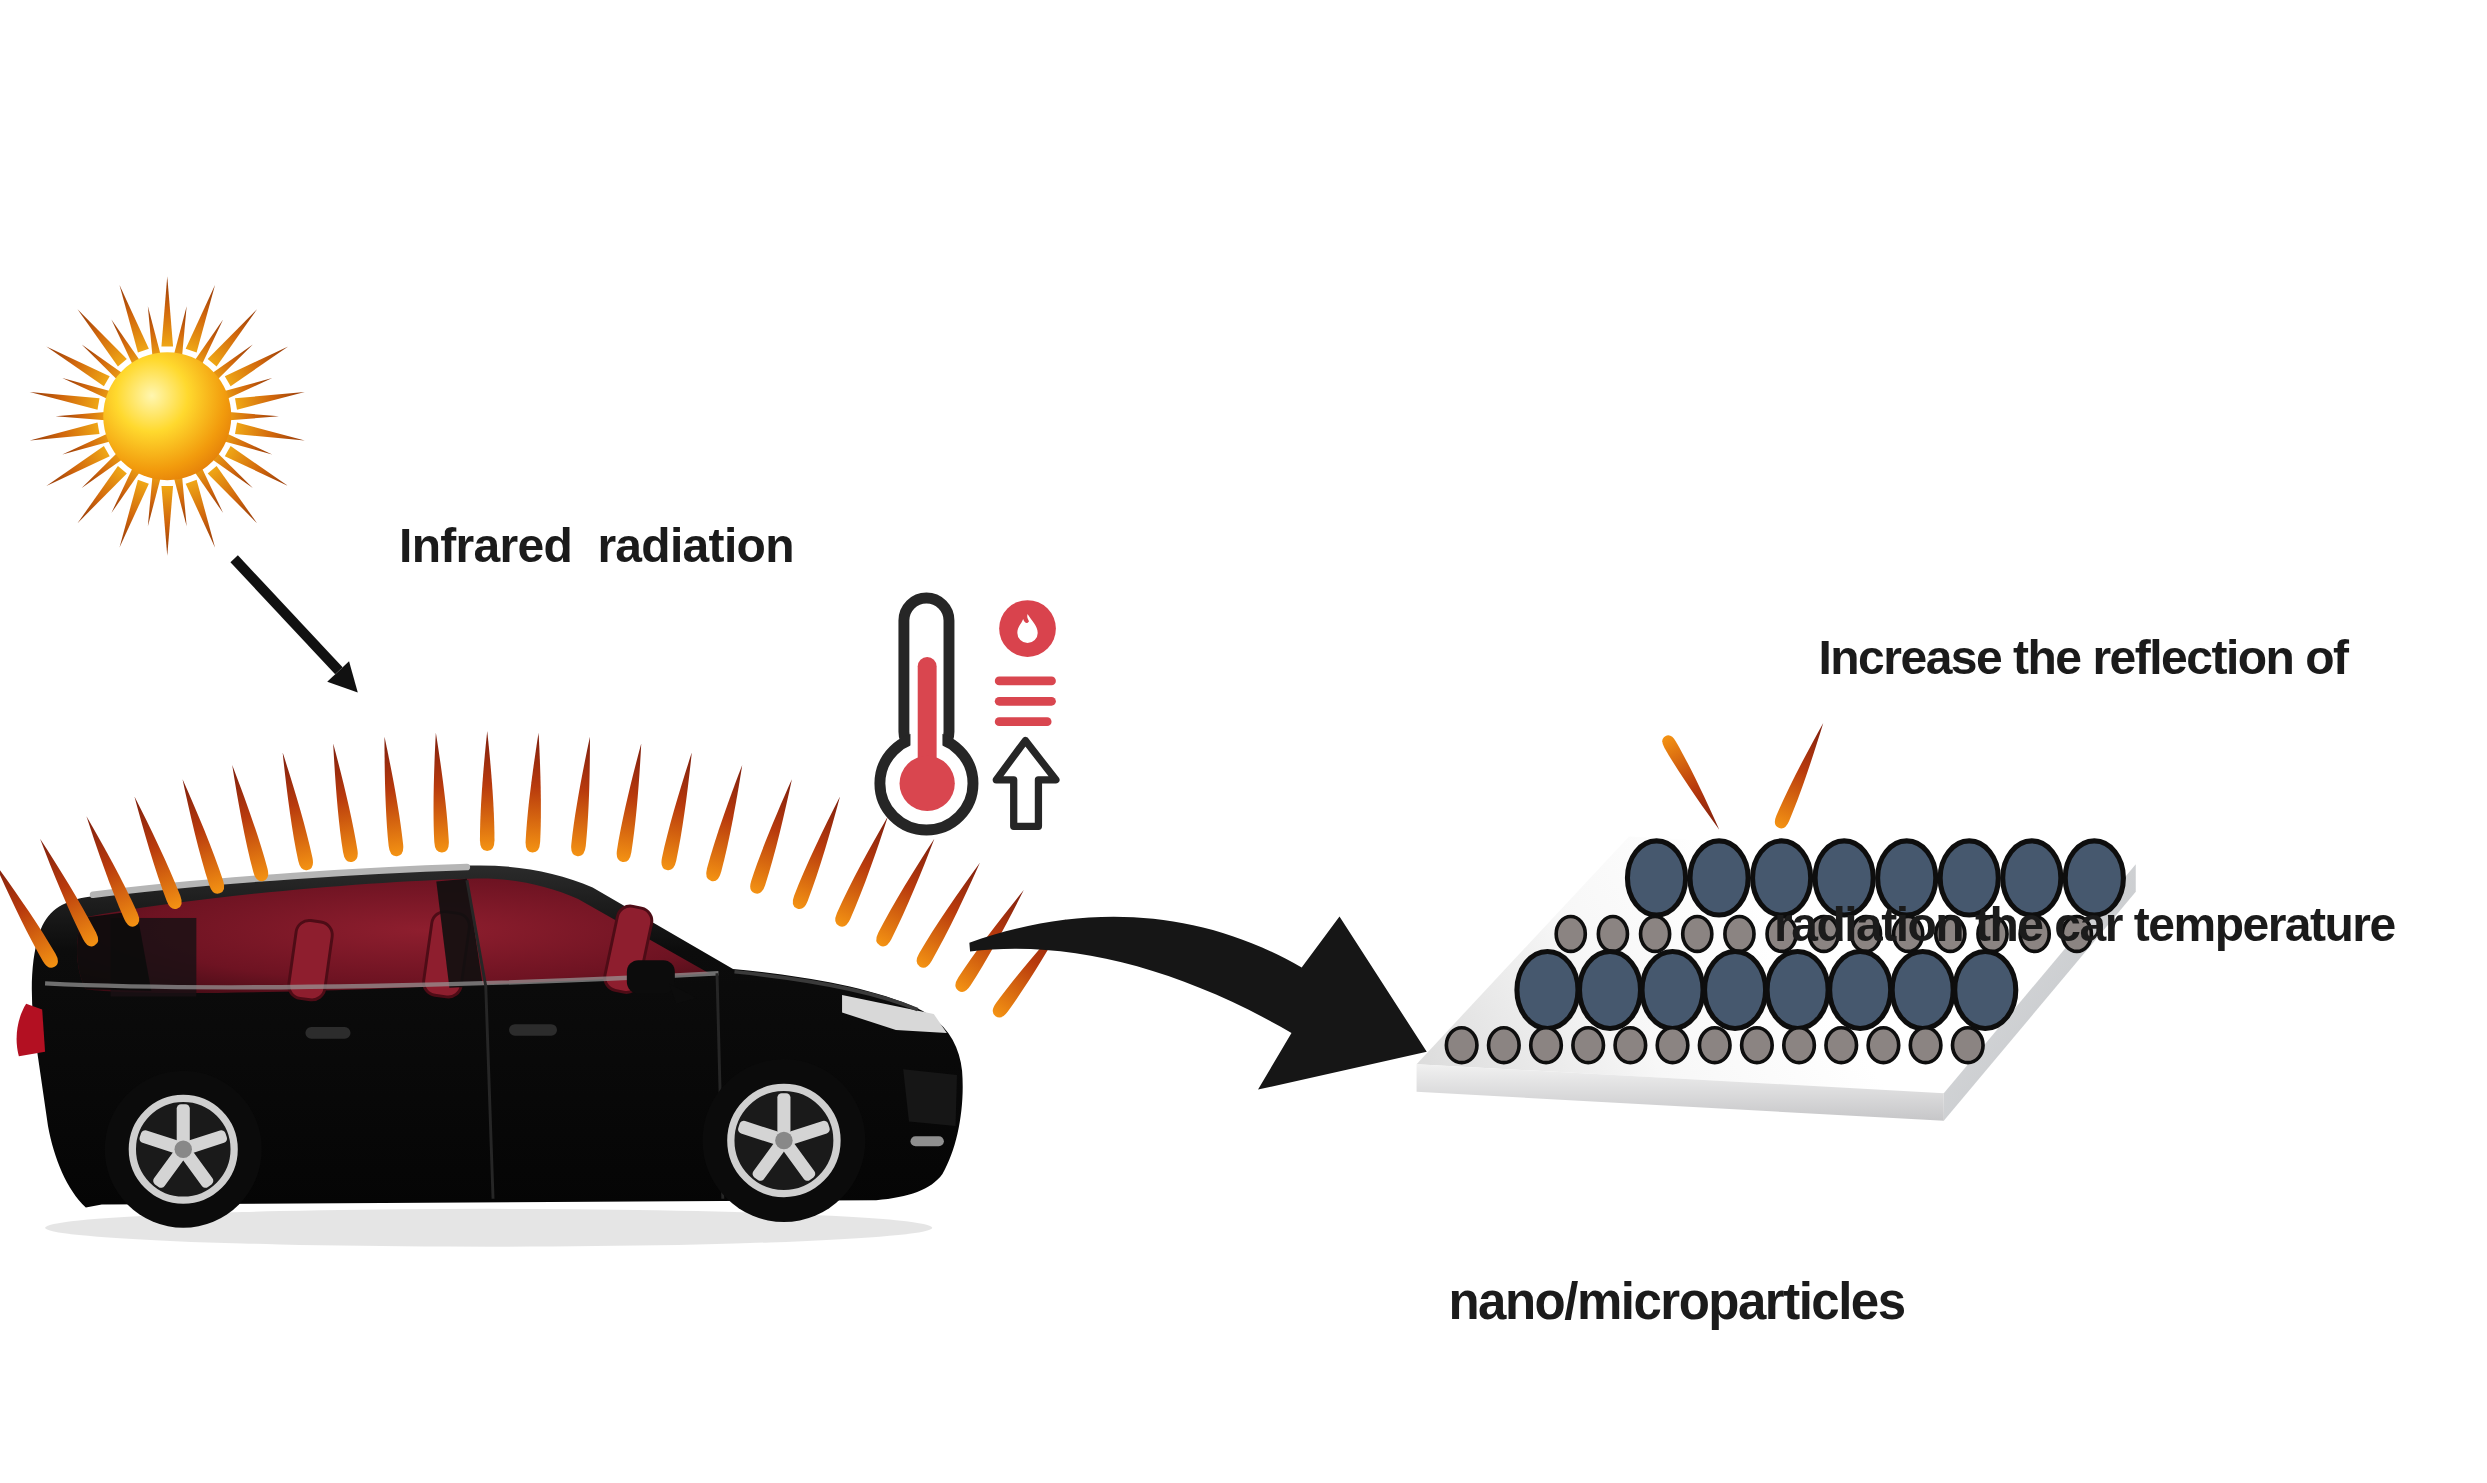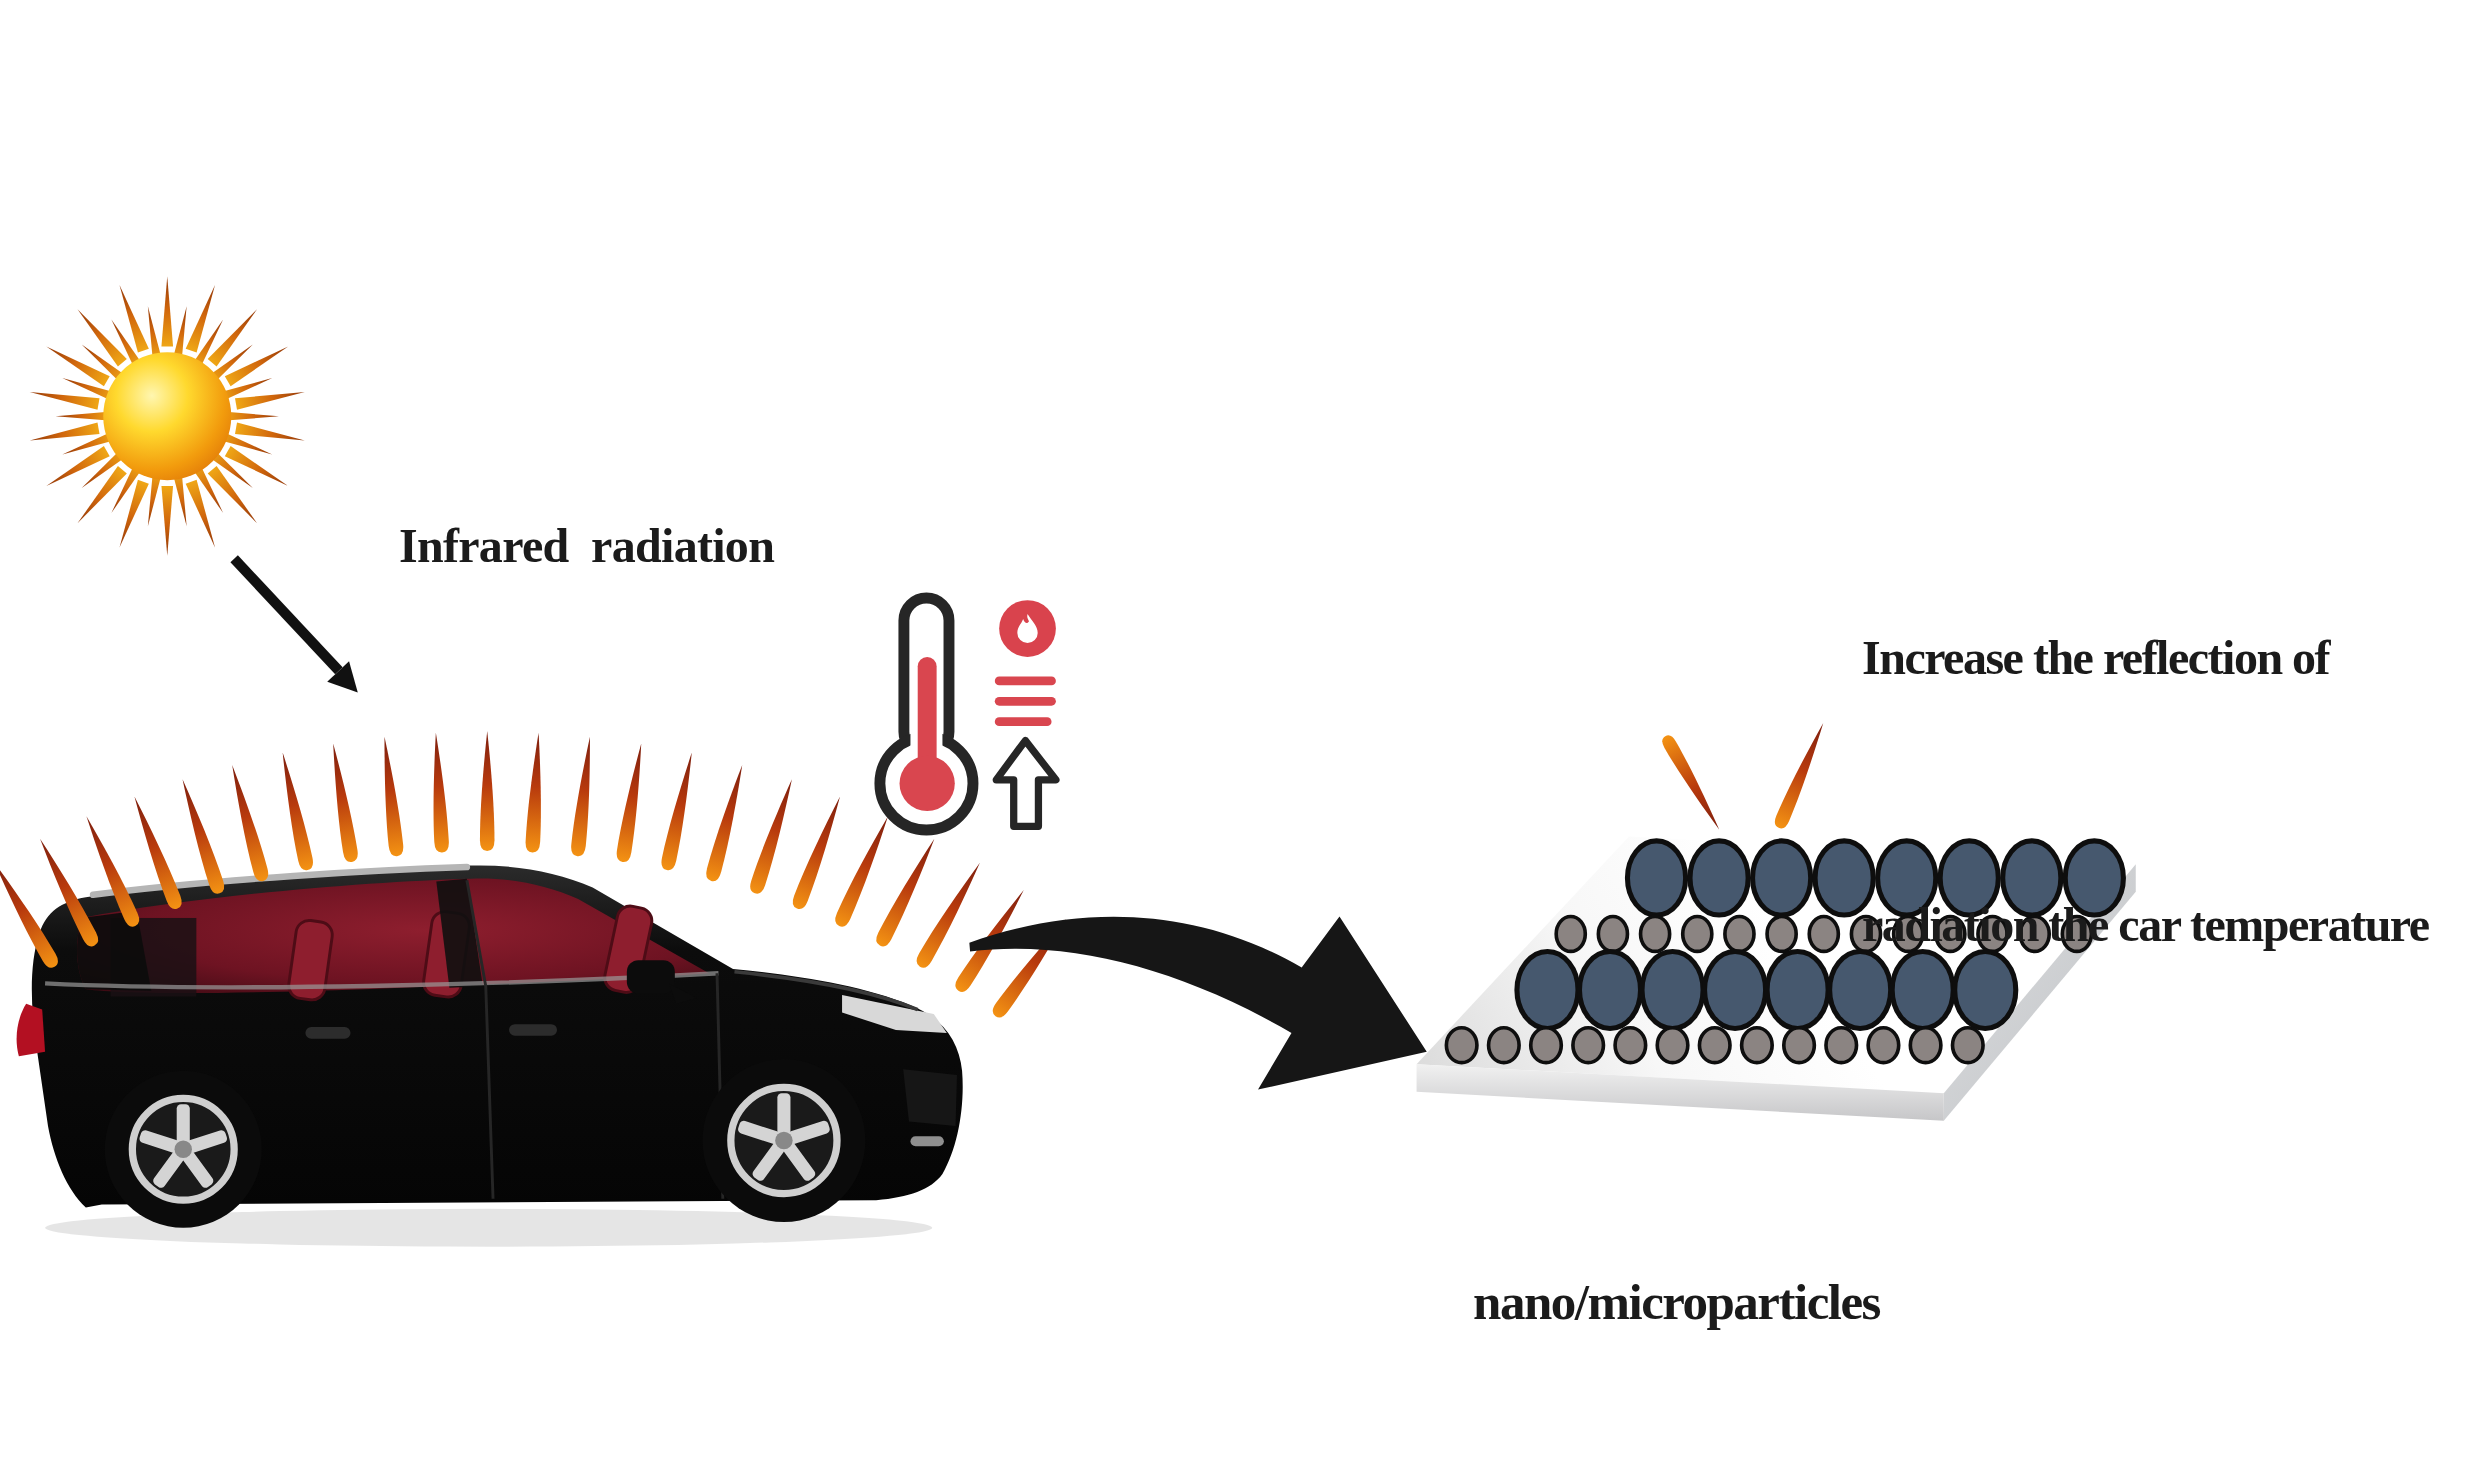--- a/index.html
+++ b/index.html
@@ -1,24 +1,24 @@
 <!DOCTYPE html>
 <html style="font-size:11.6px"><head>
 <meta charset="utf-8">
 <style>
   html,body{margin:0;padding:0;background:#fff;}
   .canvas{
     position:relative;width:2487px;height:1484px;background:#ffffff;overflow:hidden;
-    font-family:Liberation Serif, serif;
+    font-family:Liberation Sans, sans-serif;
   }
   .scene{position:absolute;left:0;top:0;}
   .lbl{position:absolute;font-weight:bold;color:#1b1b1b;white-space:pre;}
   .lbl-infrared{left:399px;top:518px;font-size:48px;letter-spacing:-0.7px;}
   .lbl-paint{left:1444px;top:1132px;width:465px;text-align:center;font-size:51px;line-height:68px;letter-spacing:-1.5px;}
-  .lbl-benefit{left:1862px;top:435px;width:618px;text-align:left;font-size:48px;line-height:89px;letter-spacing:-1.5px;}
+  .lbl-benefit{left:1774px;top:435px;width:618px;text-align:center;font-size:48px;line-height:89px;letter-spacing:-1.5px;}
   .lbl-benefit div, .lbl-paint div{white-space:pre;}
 </style>
 </head>
 <body>
 
 <div class="canvas">
 
   <svg class="scene" width="2487" height="1484" viewBox="0 0 3420 2040">
     <defs>
 

